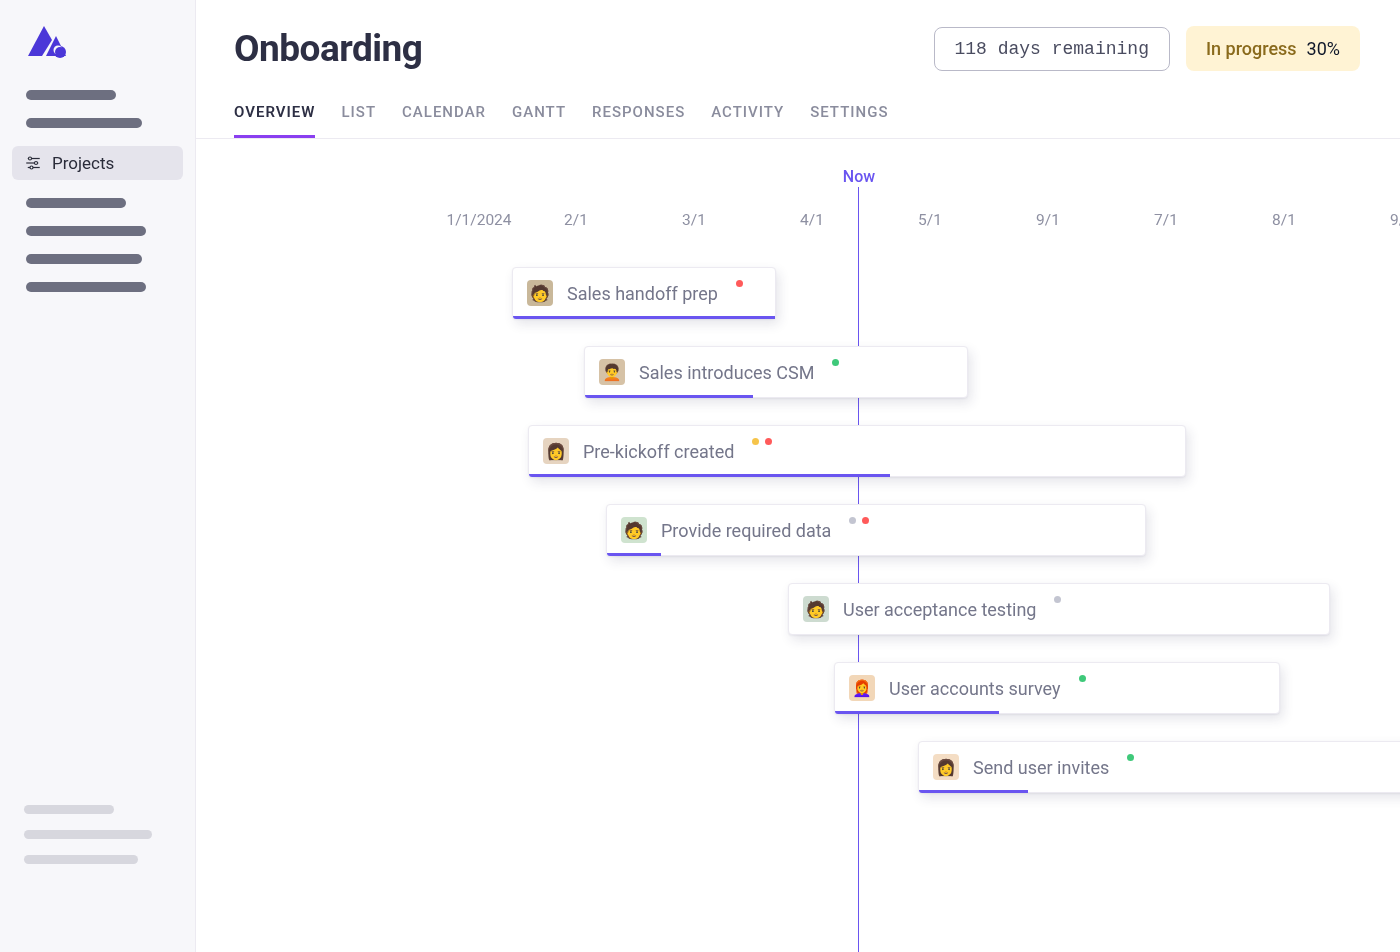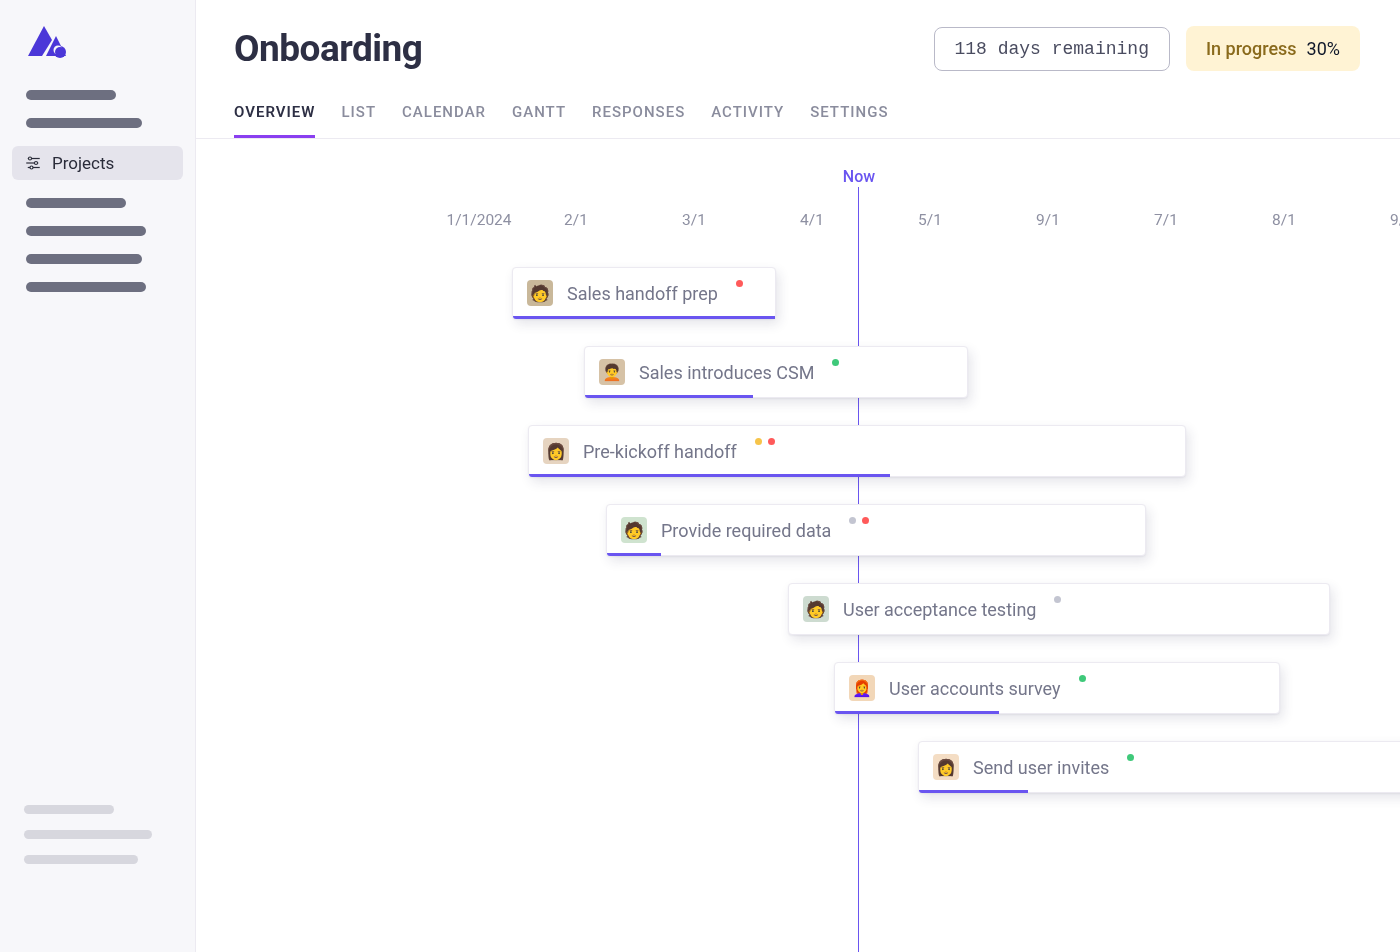--- a/index.html
+++ b/index.html
@@ -217,21 +217,21 @@
           <div class="bar" style="left: 388px; width: 384px; top: 79px;">
             <div class="avatar av-b">🧑‍🦱</div>
             <div class="label">Sales introduces CSM</div>
             <div class="dots">
               <span class="dot dot-green"></span>
             </div>
             <div class="progress-line" style="width: 44%;"></div>
           </div>
           <div class="bar" style="left: 332px; width: 658px; top: 158px;">
             <div class="avatar av-c">👩</div>
-            <div class="label">Pre-kickoff handoff</div>
+            <div class="label">Pre-kickoff created</div>
             <div class="dots">
               <span class="dot dot-yellow"></span>
               <span class="dot dot-red"></span>
             </div>
             <div class="progress-line" style="width: 55%;"></div>
           </div>
           <div class="bar" style="left: 410px; width: 540px; top: 237px;">
             <div class="avatar av-d">🧑</div>
             <div class="label">Provide required data</div>
             <div class="dots">

